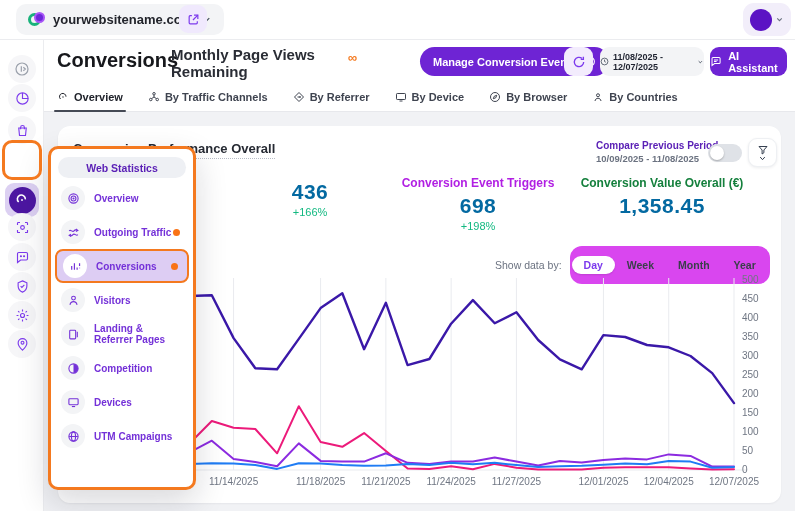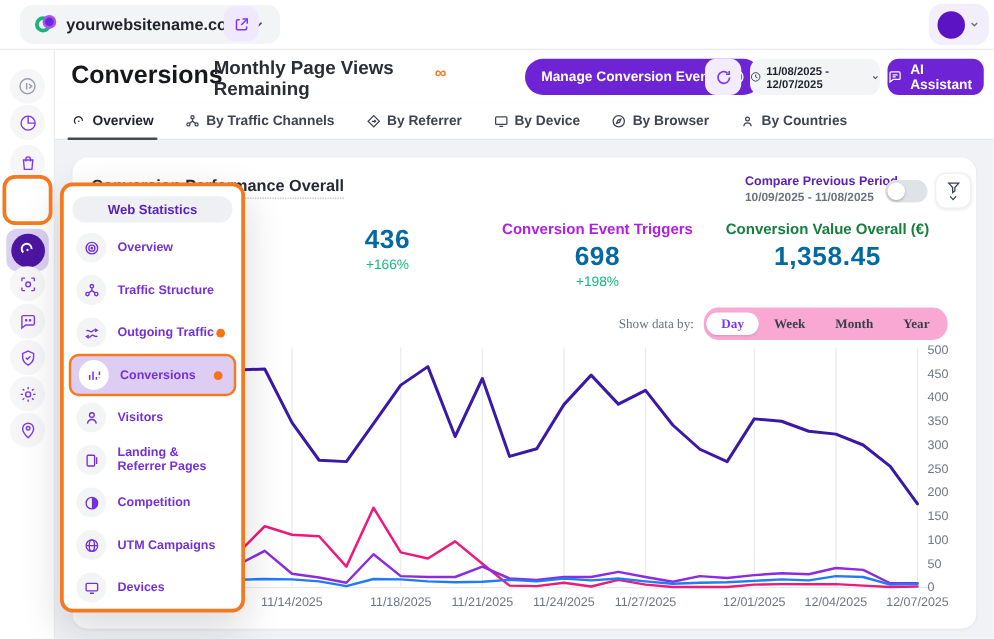--- a/index.html
+++ b/index.html
@@ -54,23 +54,23 @@
   #compare .c2 { font-size:9.5px; color:#6b7280; margin-top:2px;font-weight:bold; }
   #toggle { position:absolute; left:650px; top:18px; width:34px; height:18px; border-radius:9px; background:#dfe2e7; cursor:pointer; }
   #toggle .knob { position:absolute; left:2px; top:2px; width:14px; height:14px; border-radius:50%; background:#fff; box-shadow:0 1px 2px rgba(0,0,0,.25); }
   #filter-btn { position:absolute; left:690px; top:12px; width:29px; height:29px; background:#fff; border:1px solid #eef0f3; border-radius:9px; box-shadow:0 1px 3px rgba(16,24,40,.08); display:flex; flex-direction:column; align-items:center; justify-content:center; color:#374151; cursor:pointer; }
 
   .stat { position:absolute; top:50px; width:220px; text-align:center; }
   .stat .s-label { font-size:12px; font-weight:700; }
   .stat .s-value { font-size:21px; font-weight:700; color:#0369a1; margin-top:4px; letter-spacing:.5px; }
   .stat .s-change { font-size:11px; font-weight:400; margin-top:2px; }
 
-  #showdata { position:absolute; left:437px; top:120px; display:flex; align-items:center; gap:8px;font-family:Liberation Serif, serif; }
+  #showdata { position:absolute; left:437px; top:120px; display:flex; align-items:center; gap:8px; }
   #showdata .sd-label { font-size:10.5px; color:#6b7280; }
-  #granularity { display:flex; align-items:center; background:#f9a8d4; border-radius:12px; padding:2px; height:26px; }
+  #granularity { display:flex; align-items:center; background:#d946ef; border-radius:12px; padding:2px; height:38px; }
   #granularity .opt { font-size:10.5px; font-weight:600; color:#3a3f4a; padding:0 12px; height:18px; display:flex; align-items:center; border-radius:9px; cursor:pointer; }
   #granularity .opt.active { background:#fff; color:#7c3aed; font-weight:700; box-shadow:0 1px 2px rgba(0,0,0,.12); }
 
   #chart-svg { position:absolute; left:0; top:0; }
   #chart-svg text.tick { font-family:"Liberation Sans",sans-serif; font-size:10px; fill:#6f7683; }
 
   
   #menu { position:absolute; left:48px; top:146px; width:148px; height:344px; background:#fff; border:3px solid #f4791f; border-radius:10px; box-shadow:0 12px 32px rgba(20,20,40,.16); z-index:40; }
   #menu-header { margin:8px 7px 0 7px; height:21px; background:#eef0f4; border-radius:12px; display:flex; align-items:center; justify-content:center; font-size:10.5px; font-weight:700; color:#5b21b6; }
   #menu-items { position:absolute; left:0; top:32px; right:0; }
@@ -347,31 +347,20 @@
             <circle cx="12" cy="12" r="8.5"></circle>
             <circle cx="12" cy="12" r="4.5"></circle>
             <circle cx="12" cy="12" r="1" fill="currentColor"></circle>
           </svg>
         </span>
       <span class="mlabel">Overview</span>
     </div>
     <div class="mitem">
       <span class="micon">
           <svg width="13" height="13" viewBox="0 0 24 24" fill="none" stroke="currentColor" stroke-width="2">
-            <circle cx="12" cy="5.5" r="2.5"></circle>
-            <circle cx="5.5" cy="17" r="2.5"></circle>
-            <circle cx="18.5" cy="17" r="2.5"></circle>
-            <path d="M12 8v4M12 12l-4.5 3M12 12l4.5 3"></path>
-          </svg>
-        </span>
-      <span class="mlabel">Traffic Structure</span>
-    </div>
-    <div class="mitem">
-      <span class="micon">
-          <svg width="13" height="13" viewBox="0 0 24 24" fill="none" stroke="currentColor" stroke-width="2">
             <path d="M4 9c3-4 6 4 9 0 1.5-2 3-2.5 5-1"></path>
             <path d="M16.5 5.5L20 8l-3.5 2"></path>
             <path d="M20 16c-3 4-6-4-9 0-1.5 2-3 2.5-5 1"></path>
             <path d="M7.5 19.5L4 17l3.5-2"></path>
           </svg>
         </span>
       <span class="mlabel">Outgoing Traffic</span>
       <span class="dot"></span>
     </div>
     <div class="mitem active">
@@ -407,30 +396,30 @@
           <svg width="13" height="13" viewBox="0 0 24 24" fill="none" stroke="currentColor" stroke-width="2">
             <circle cx="12" cy="12" r="8.5"></circle>
             <path d="M12 3.5v17A8.5 8.5 0 0 0 12 3.5z" fill="currentColor" stroke="none"></path>
           </svg>
         </span>
       <span class="mlabel">Competition</span>
     </div>
     <div class="mitem">
       <span class="micon">
           <svg width="13" height="13" viewBox="0 0 24 24" fill="none" stroke="currentColor" stroke-width="2">
+            <rect x="3.5" y="5" width="17" height="11" rx="1.5"></rect>
+            <path d="M9 19.5h6"></path>
+          </svg>
+        </span>
+      <span class="mlabel">Devices</span>
+    </div>
+    <div class="mitem">
+      <span class="micon">
+          <svg width="13" height="13" viewBox="0 0 24 24" fill="none" stroke="currentColor" stroke-width="2">
             <circle cx="12" cy="12" r="8.5"></circle>
             <ellipse cx="12" cy="12" rx="3.8" ry="8.5"></ellipse>
             <path d="M4 12h16"></path>
           </svg>
         </span>
       <span class="mlabel">UTM Campaigns</span>
     </div>
-    <div class="mitem">
-      <span class="micon">
-          <svg width="13" height="13" viewBox="0 0 24 24" fill="none" stroke="currentColor" stroke-width="2">
-            <rect x="3.5" y="5" width="17" height="11" rx="1.5"></rect>
-            <path d="M9 19.5h6"></path>
-          </svg>
-        </span>
-      <span class="mlabel">Devices</span>
-    </div>
   </div>
 </div>
 
 </body></html>

